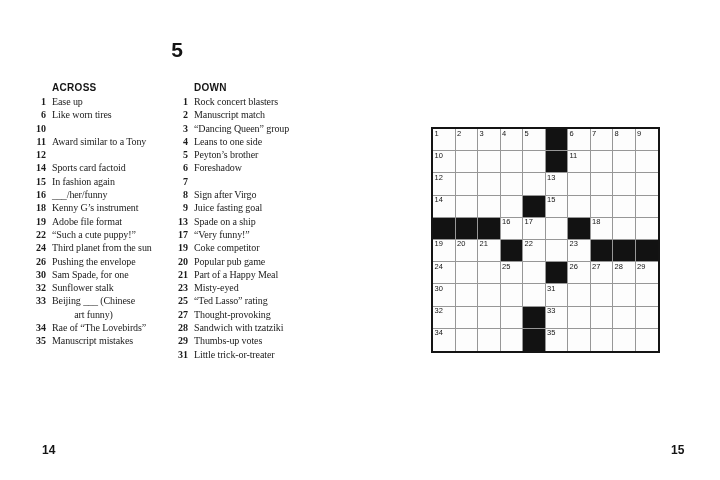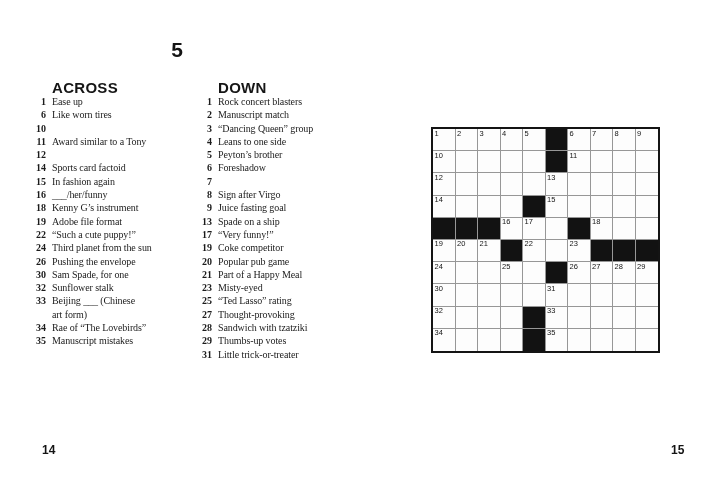--- a/index.html
+++ b/index.html
@@ -20,25 +20,25 @@
     font-weight: 700;
     font-size: 21px;
     line-height: 24px;
     color: #141414;
   }
   .clue-col {
     position: absolute;
     top: 82px;
   }
   .clue-col.across { left: 30px; width: 152px; }
-  .clue-col.down   { left: 196px; width: 158px; }
+  .clue-col.down   { left: 172px; width: 158px; }
   .clue-heading {
     font-family: "Liberation Sans", sans-serif;
     font-weight: 700;
-    font-size: 15px;
+    font-size: 10px;
     letter-spacing: 0.3px;
     line-height: 12px;
     margin-left: 22px;
     margin-bottom: 1px;
     color: #151515;
   }
   .clue {
     display: flex;
     align-items: flex-start;
   }
@@ -51,20 +51,21 @@
     line-height: 13.3px;
     color: #1b1b1b;
   }
   .ctext {
     margin-left: 6px;
     font-size: 10px;
     line-height: 13.3px;
     letter-spacing: -0.1px;
     white-space: pre-line;
     color: #1b1b1b;
+    text-align: center;
   }
   .grid {
     position: absolute;
     left: 431px; top: 127px;
     display: grid;
     grid-template-columns: repeat(10, 22.5px);
     grid-template-rows: repeat(10, 22.2px);
     border: 2.5px solid #141414;
     background: #fdfdfd;
   }
@@ -160,21 +161,21 @@
         <span class="cnum">30</span>
         <span class="ctext">Sam Spade, for one</span>
       </div>
       <div class="clue">
         <span class="cnum">32</span>
         <span class="ctext">Sunflower stalk</span>
       </div>
       <div class="clue">
         <span class="cnum">33</span>
         <span class="ctext">Beijing ___ (Chinese
-art form)</span>
+art funny)</span>
       </div>
       <div class="clue">
         <span class="cnum">34</span>
         <span class="ctext">Rae of “The Lovebirds”</span>
       </div>
       <div class="clue">
         <span class="cnum">35</span>
         <span class="ctext">Manuscript mistakes</span>
       </div>
     </div>

